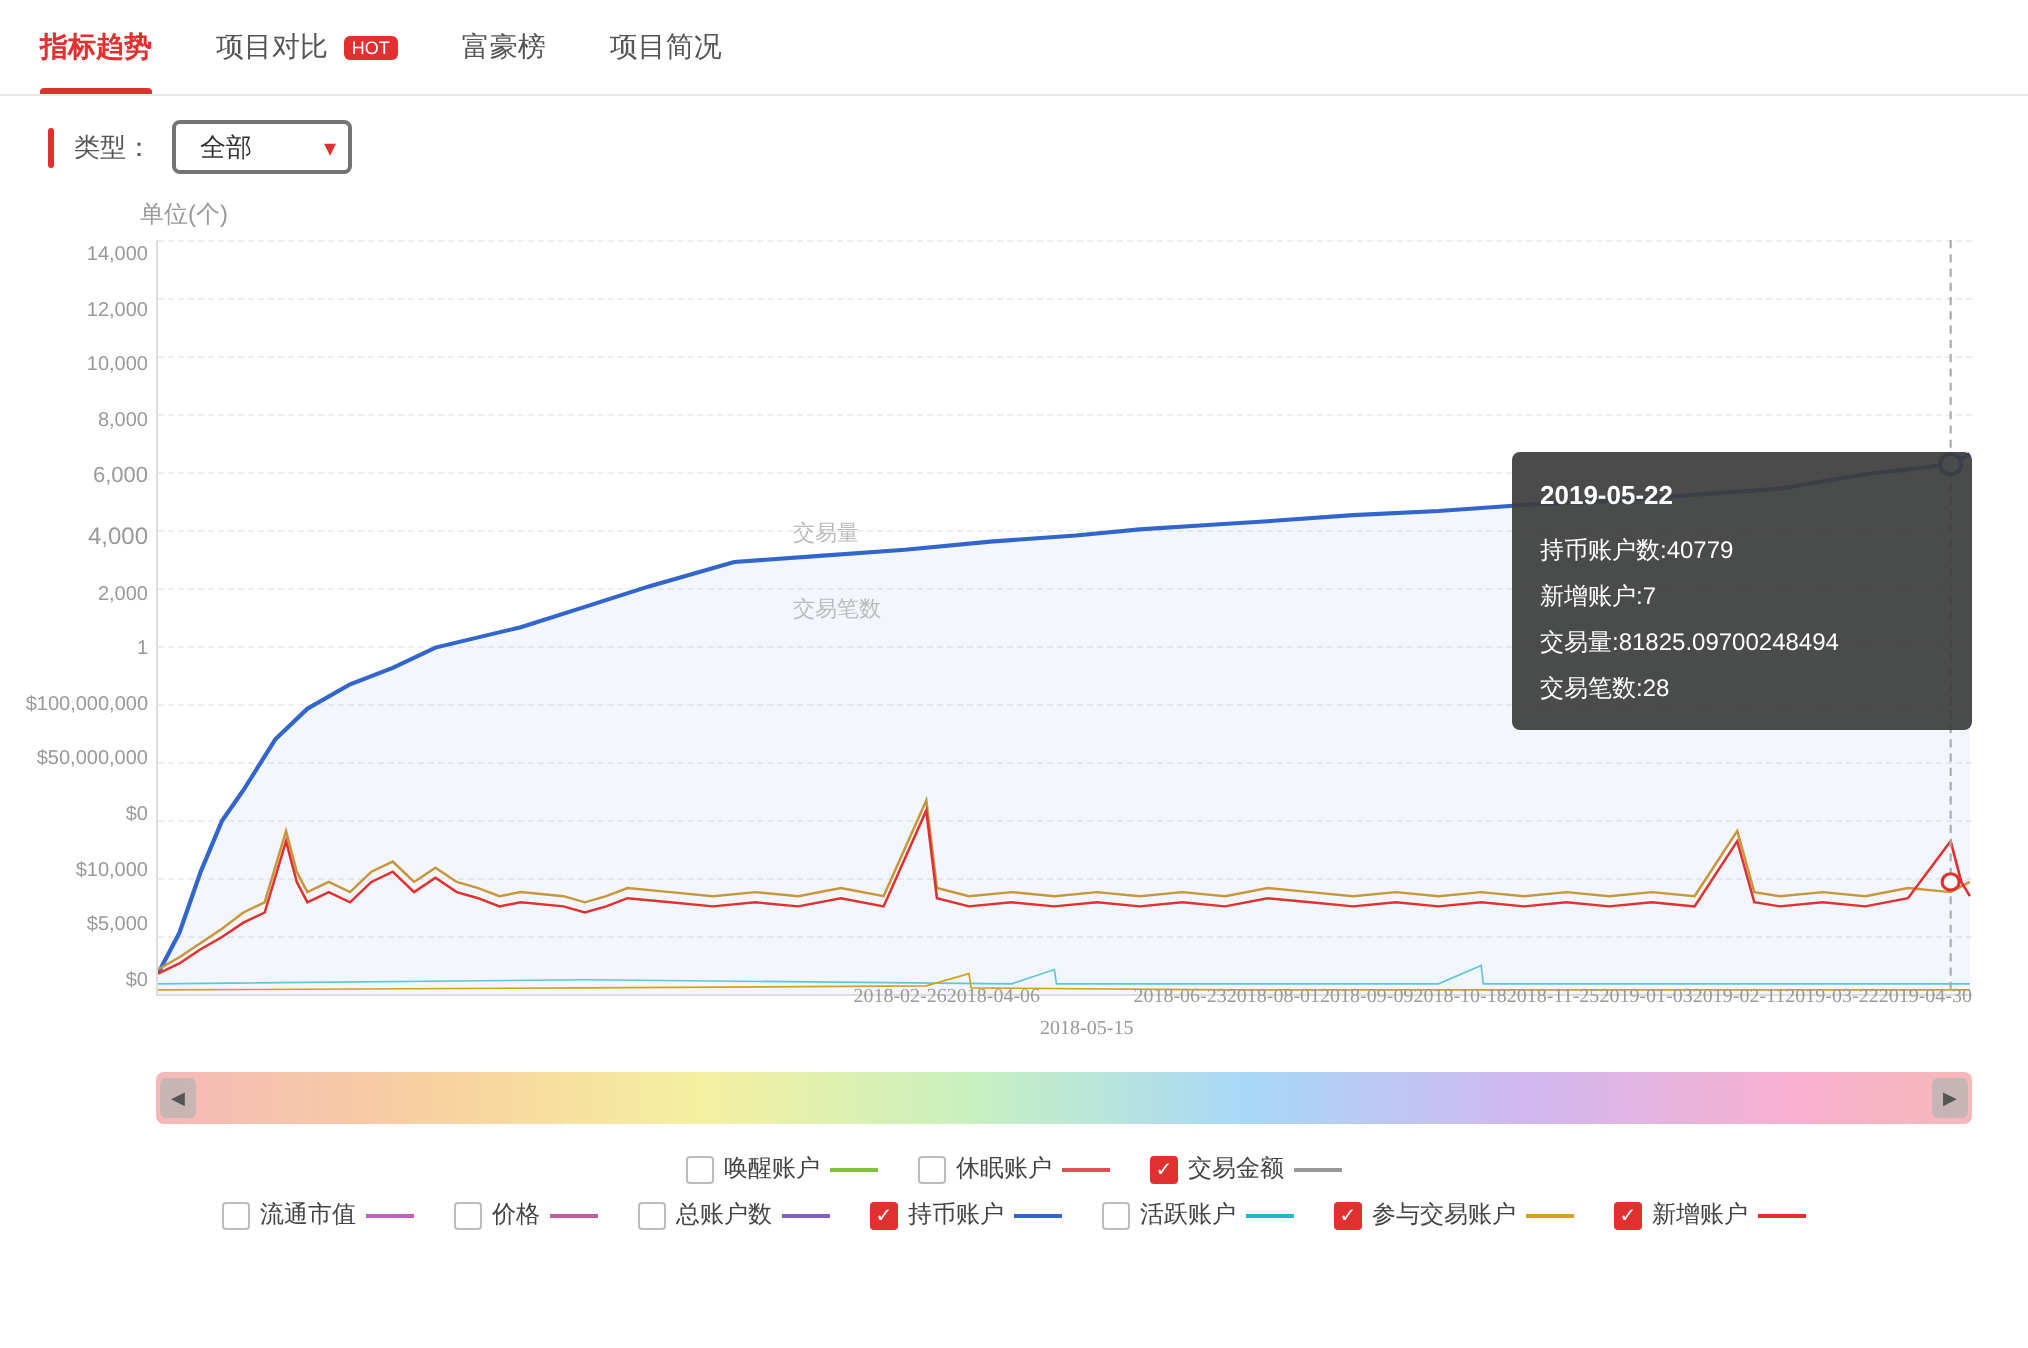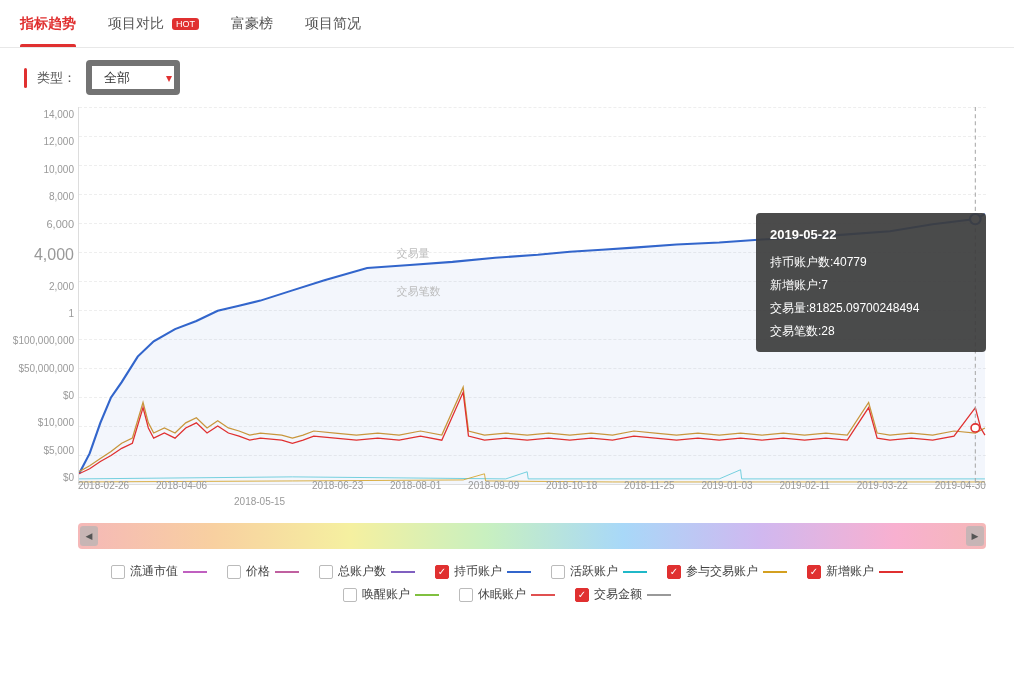--- a/index.html
+++ b/index.html
@@ -5,21 +5,21 @@
     * { box-sizing: border-box; margin: 0; padding: 0; }
     body { font-family: "Microsoft YaHei", "PingFang SC", sans-serif; background: #fff; font-size: 13px; color: #333; width: 1014px; }
 
     
     .top-nav { display: flex; align-items: center; border-bottom: 1px solid #e8e8e8; padding: 0 20px; height: 48px; gap: 32px; }
     .nav-item { font-size: 14px; color: #555; cursor: pointer; padding: 14px 0; position: relative; }
     .nav-item.active { color: #e03030; font-weight: bold; }
     .nav-item.active::after { content: ''; position: absolute; bottom: 0; left: 0; right: 0; height: 3px; background: #e03030; border-radius: 2px 2px 0 0; }
     .nav-badge { background: #e03030; color: #fff; font-size: 9px; padding: 1px 4px; border-radius: 3px; margin-left: 4px; vertical-align: middle; }
     .filter-label { font-size: 13px; color: #555; }
-    .filter-select { border: 6px solid #737373; border-radius: 4px; padding: 4px 28px 4px 12px; font-size: 13px; color: #333; appearance: none; background: #fff; position: relative; cursor: pointer; min-width: 90px; }
+    .filter-select { border: 2px solid #737373; border-radius: 4px; padding: 4px 28px 4px 12px; font-size: 13px; color: #333; appearance: none; background: #fff; position: relative; cursor: pointer; min-width: 90px; }
     .select-wrapper { position: relative; display: inline-block; }
     .select-wrapper::after { content: '▾'; position: absolute; right: 8px; top: 50%; transform: translateY(-50%); color: #e03030; pointer-events: none; font-size: 12px; }
 
     
     .chart-section { padding: 0 20px 10px; }
     .chart-unit { font-size: 12px; color: #999; margin-bottom: 4px; margin-left: 50px; }
 
     
     .legend-area { padding: 8px 20px 8px; }
     .legend-row { display: flex; flex-wrap: wrap; gap: 0 20px; align-items: center; margin-bottom: 6px; justify-content: center; }
@@ -59,30 +59,31 @@
     <select class="filter-select">
       <option>全部</option>
       <option>ERC20</option>
       <option>BTC</option>
       <option>ETH</option>
     </select>
   </div>
 </div>
 
 <div class="chart-section">
+  <div class="chart-unit">单位(个)</div>
 
   <div style="position:relative; height:400px;">
 
     <div style="position:absolute; left:0; top:0; bottom:22px; width:58px; display:flex; flex-direction:column; justify-content:space-between; align-items:flex-end; padding:2px 4px 2px 0;">
       <span style="font-size:10px;color:#999;">14,000</span>
       <span style="font-size:10px;color:#999;">12,000</span>
       <span style="font-size:10px;color:#999;">10,000</span>
       <span style="font-size:10px;color:#999;">8,000</span>
       <span style="font-size:11px;color:#999;">6,000</span>
-      <span style="font-size:16px;color:#999;">4,000</span>
+      <span style="font-size:12px;color:#999;">4,000</span>
       <span style="font-size:10px;color:#999;">2,000</span>
       <span style="font-size:10px;color:#999;">1</span>
       <span style="font-size:10px;color:#999;">$100,000,000</span>
       <span style="font-size:10px;color:#999;">$50,000,000</span>
       <span style="font-size:10px;color:#999;">$0</span>
       <span style="font-size:10px;color:#999;">$10,000</span>
       <span style="font-size:10px;color:#999;">$5,000</span>
       <span style="font-size:10px;color:#999;">$0</span>
     </div>
 
@@ -149,21 +150,21 @@
 
       <div class="tooltip" style="position:absolute; right:0px; top:28%;">
         <div class="tooltip-title">2019-05-22</div>
         <div>持币账户数:40779</div>
         <div>新增账户:7</div>
         <div>交易量:81825.09700248494</div>
         <div>交易笔数:28</div>
       </div>
     </div>
 
-    <div style="position:absolute; bottom:0; left:58px; right:8px; display:flex; justify-content:space-between;">
+    <div style="position:absolute; bottom:0; left:75px; right:8px; display:flex; justify-content:flex-end;font-family:Liberation Serif, serif;">
       <span style="font-size:10px;color:#999;">2018-02-26</span>
       <span style="font-size:10px;color:#999;">2018-04-06</span>
       <span style="font-size:10px;color:#999;margin-top:16px;">2018-05-15</span>
       <span style="font-size:10px;color:#999;">2018-06-23</span>
       <span style="font-size:10px;color:#999;">2018-08-01</span>
       <span style="font-size:10px;color:#999;">2018-09-09</span>
       <span style="font-size:10px;color:#999;">2018-10-18</span>
       <span style="font-size:10px;color:#999;">2018-11-25</span>
       <span style="font-size:10px;color:#999;">2019-01-03</span>
       <span style="font-size:10px;color:#999;">2019-02-11</span>
@@ -178,20 +179,38 @@
     <div style="width:18px;height:20px;background:rgba(180,180,180,0.7);border-radius:3px;cursor:pointer;display:flex;align-items:center;justify-content:center;font-size:9px;color:#555;">◀</div>
     <div style="width:18px;height:20px;background:rgba(180,180,180,0.7);border-radius:3px;cursor:pointer;display:flex;align-items:center;justify-content:center;font-size:9px;color:#555;">▶</div>
   </div>
 </div>
 
 <div class="legend-area">
 
   <div class="legend-row">
     <div class="legend-item">
       <div class="legend-checkbox"></div>
+      <span>唤醒账户</span>
+      <div class="legend-line" style="background:#80c040;"></div>
+    </div>
+    <div class="legend-item">
+      <div class="legend-checkbox"></div>
+      <span>休眠账户</span>
+      <div class="legend-line" style="background:#e05050;"></div>
+    </div>
+    <div class="legend-item">
+      <div class="legend-checkbox checked"></div>
+      <span>交易金额</span>
+      <div class="legend-line" style="background:#999;"></div>
+    </div>
+  </div>
+
+  <div class="legend-row">
+    <div class="legend-item">
+      <div class="legend-checkbox"></div>
       <span>流通市值</span>
       <div class="legend-line" style="background:#c060c0;"></div>
     </div>
     <div class="legend-item">
       <div class="legend-checkbox"></div>
       <span>价格</span>
       <div class="legend-line" style="background:#c060a0;"></div>
     </div>
     <div class="legend-item">
       <div class="legend-checkbox"></div>
@@ -212,31 +231,13 @@
       <div class="legend-checkbox checked"></div>
       <span>参与交易账户</span>
       <div class="legend-line" style="background:#d4a020;"></div>
     </div>
     <div class="legend-item">
       <div class="legend-checkbox checked"></div>
       <span>新增账户</span>
       <div class="legend-line" style="background:#e03030;"></div>
     </div>
   </div>
-
-  <div class="legend-row">
-    <div class="legend-item">
-      <div class="legend-checkbox"></div>
-      <span>唤醒账户</span>
-      <div class="legend-line" style="background:#80c040;"></div>
-    </div>
-    <div class="legend-item">
-      <div class="legend-checkbox"></div>
-      <span>休眠账户</span>
-      <div class="legend-line" style="background:#e05050;"></div>
-    </div>
-    <div class="legend-item">
-      <div class="legend-checkbox checked"></div>
-      <span>交易金额</span>
-      <div class="legend-line" style="background:#999;"></div>
-    </div>
-  </div>
 </div>
 
 </body></html>

